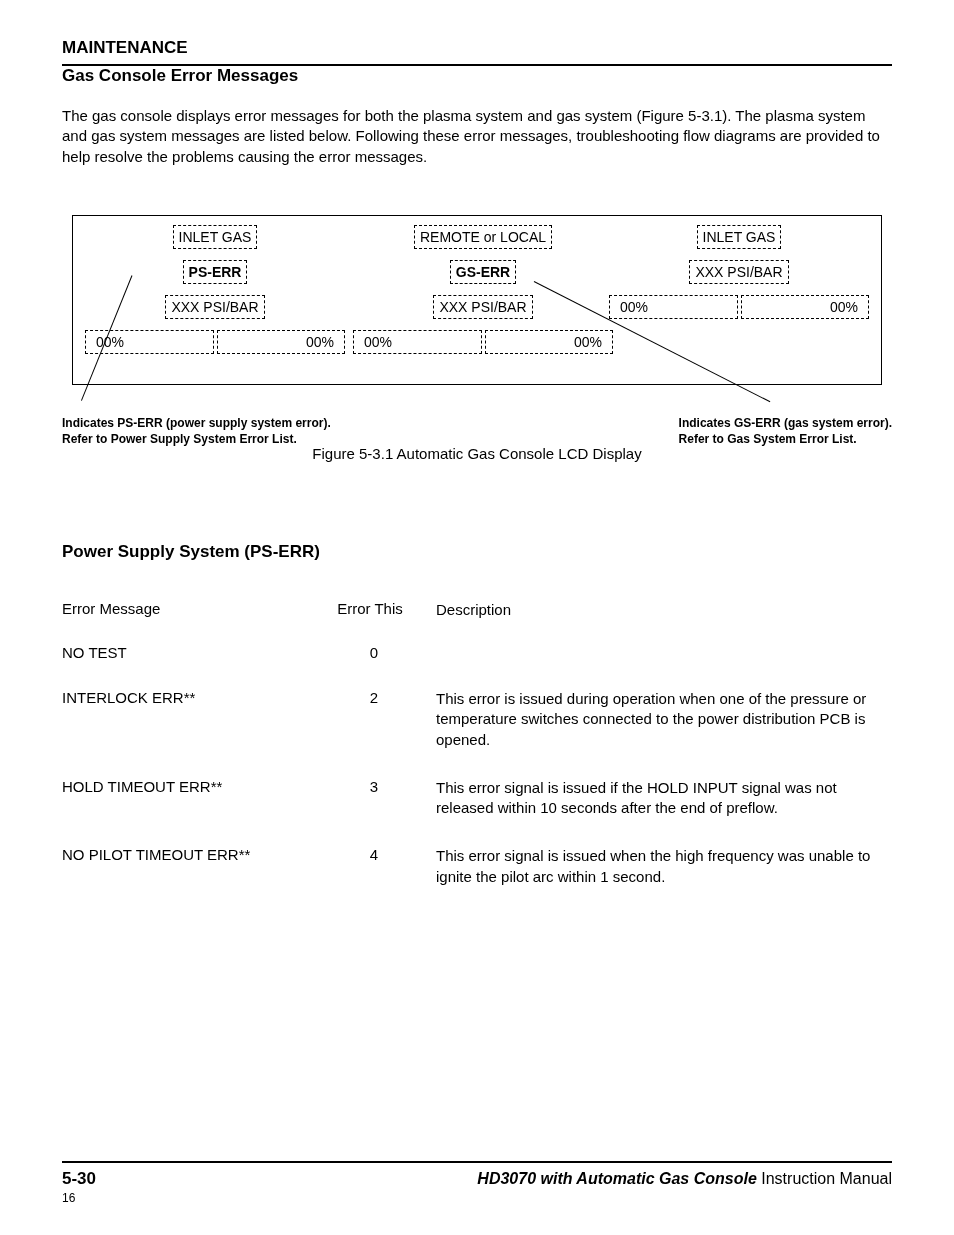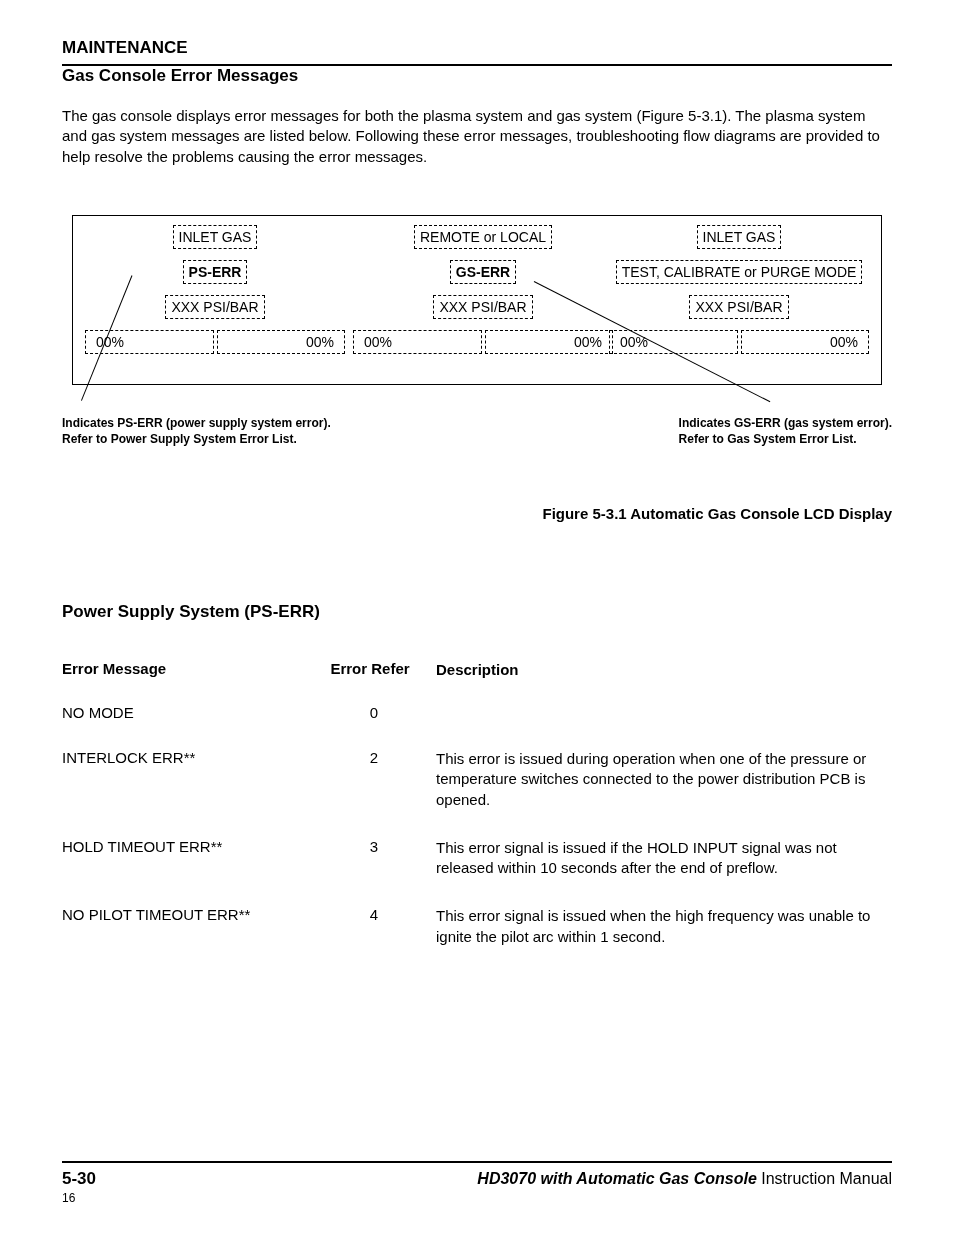--- a/index.html
+++ b/index.html
@@ -86,37 +86,36 @@
   }
   .callout {
     position: absolute;
     font-size: 12px;
     font-weight: bold;
     line-height: 1.35;
   }
   .callout.left { left: 0; top: 200px; }
   .callout.right { right: 0; top: 200px; text-align: left; }
   .figure-caption {
-    text-align: right;
+    text-align: center;
     font-size: 15px;
-    font-weight: bold;
-    margin-top: 60px;
+    font-weight: normal;
   }
   
   .etable {
     margin-top: 38px;
     width: 100%;
     font-size: 15px;
   }
   .erow {
     display: flex;
     align-items: flex-start;
     margin-bottom: 28px;
   }
-  .erow.head { font-weight: bold; margin-bottom: 24px; }
+  .erow.head { font-weight: normal; margin-bottom: 24px; }
   .ecol-msg { width: 254px; }
   .ecol-code { width: 108px; text-align: center; }
   .ecol-code.cell { padding-right: 46px; text-align: right; }
   .ecol-desc { flex: 1; padding-left: 12px; line-height: 1.35; }
   
   .footer {
     position: absolute;
     left: 62px;
     right: 62px;
     bottom: 30px;
@@ -163,21 +162,20 @@
       <div class="dbox bold">GS-ERR</div>
       <div class="dbox">XXX PSI/BAR</div>
       <div class="drow">
         <div class="dpct">00%</div>
         <div class="dpct r">00%</div>
       </div>
     </div>
 
     <div class="dcol c3">
       <div class="dbox">INLET GAS</div>
-      <div class="dbox">TEST, CALIBRATE or PURGE MODE</div>
       <div class="dbox">XXX PSI/BAR</div>
       <div class="drow">
         <div class="dpct">00%</div>
         <div class="dpct r">00%</div>
       </div>
     </div>
   </div>
 
   <div class="leader" style="left:70px; top:60px; width:135px; transform:rotate(112deg);"></div>
   <div class="leader" style="left:472px; top:66px; width:265px; transform:rotate(27deg);"></div>
@@ -192,25 +190,25 @@
   </div>
 </div>
 
 <div class="figure-caption">Figure 5-3.1    Automatic Gas Console LCD Display</div>
 
 <div class="section-h" style="margin-top:80px;">Power Supply System (PS-ERR)</div>
 
 <div class="etable">
   <div class="erow head">
     <div class="ecol-msg">Error Message</div>
-    <div class="ecol-code">Error Refer</div>
+    <div class="ecol-code">Error This</div>
     <div class="ecol-desc">Description</div>
   </div>
   <div class="erow">
-    <div class="ecol-msg">NO MODE</div>
+    <div class="ecol-msg">NO TEST</div>
     <div class="ecol-code cell">0</div>
     <div class="ecol-desc"></div>
   </div>
   <div class="erow">
     <div class="ecol-msg">INTERLOCK ERR**</div>
     <div class="ecol-code cell">2</div>
     <div class="ecol-desc">This error is issued during operation when one of the pressure or temperature switches connected to the power distribution PCB is opened.</div>
   </div>
   <div class="erow">
     <div class="ecol-msg">HOLD TIMEOUT ERR**</div>

